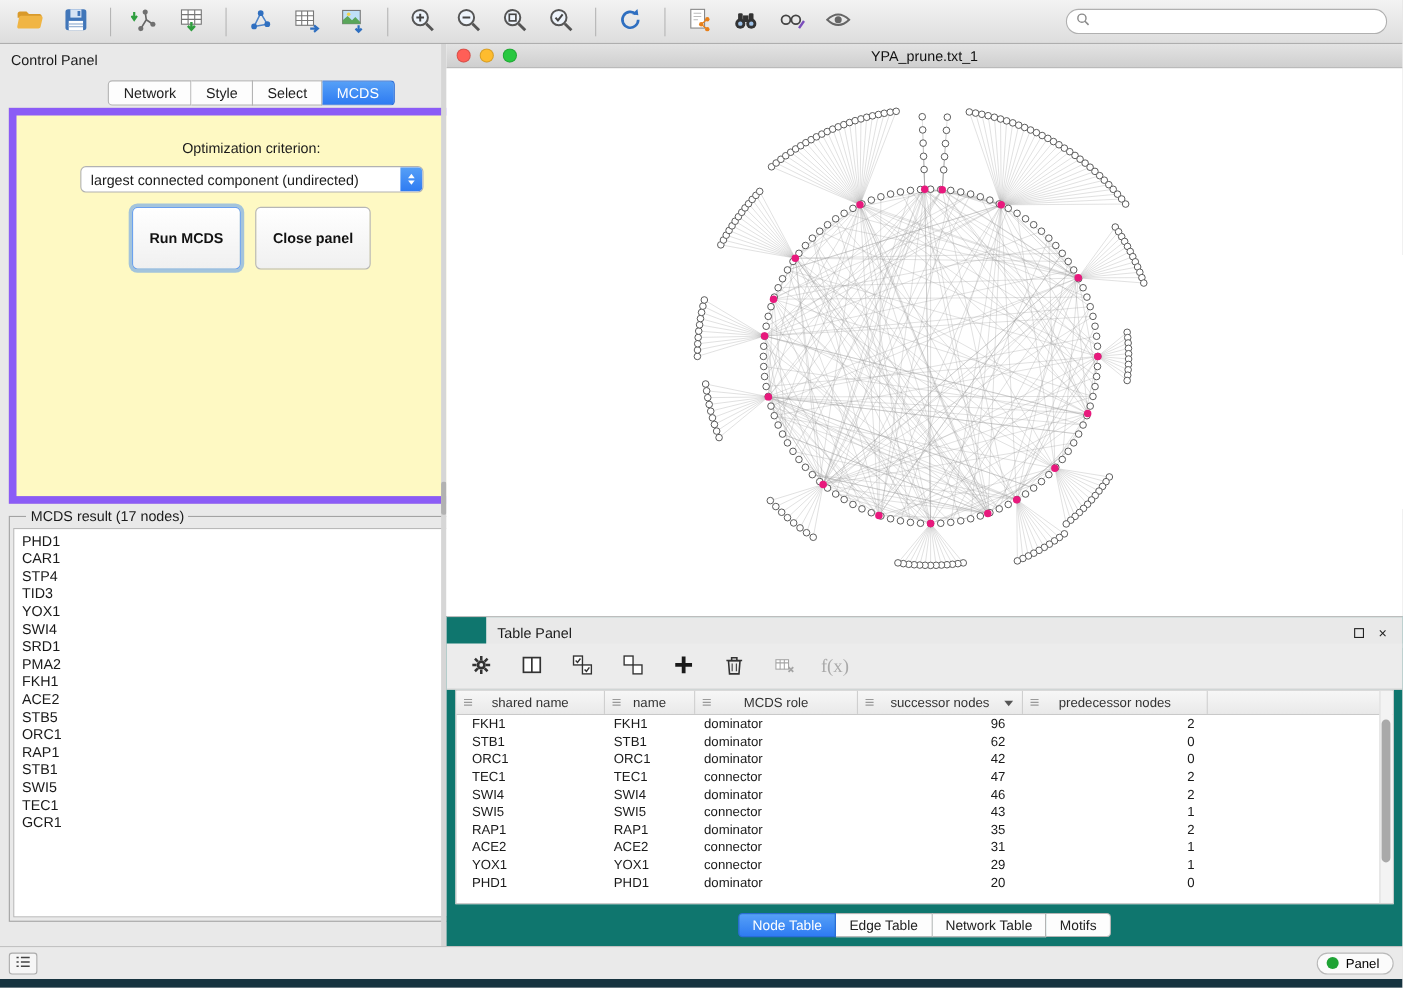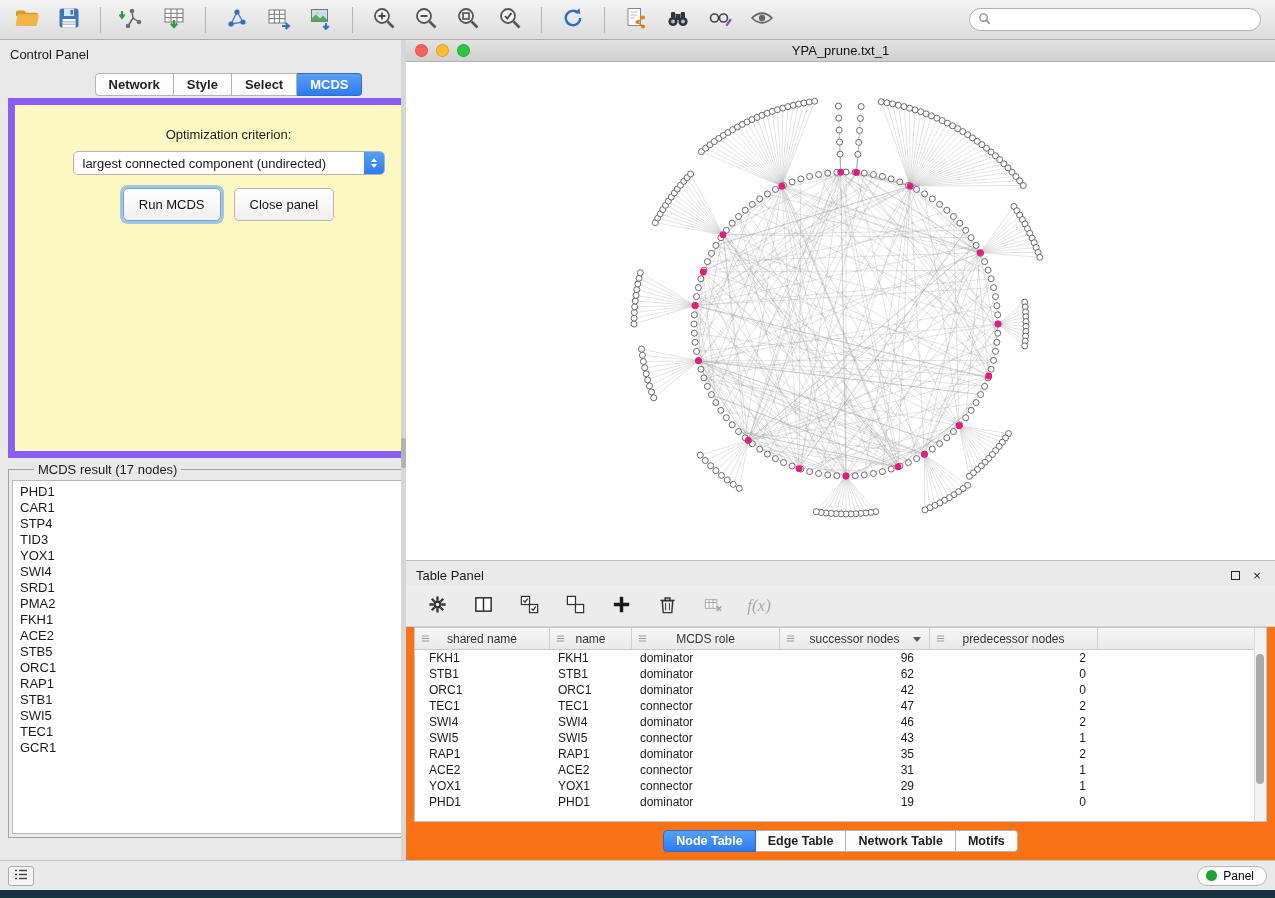--- a/index.html
+++ b/index.html
@@ -23,42 +23,42 @@
   .control-panel { position:absolute; top:40px; left:0; width:458px; height:820px;
     background:#e9e9e9; border-right:1px solid #bcbcbc; }
   .panel-header { height:28px; display:flex; align-items:center; padding:0 10px;
     font-size:13px; background:#e9e9e9; }
   .panel-header .ph-title { flex:1; }
   .ph-btn { width:16px; height:16px; display:flex; align-items:center; justify-content:center;
     background:none; border:none; font-size:13px; color:#222; margin-left:6px; }
   .ph-square { width:9px; height:9px; border:1.5px solid #222; display:inline-block; }
   .cp-tabs { position:absolute; top:33px; left:0; right:0; display:flex; justify-content:center; }
   .seg-tab { padding:3px 13px; background:#fdfdfd; border:1px solid #b4b4b4; border-left:none;
-    font-size:13px; color:#222;font-weight:bold; }
+    font-size:13px; color:#222; }
   .seg-tab:first-child { border-left:1px solid #b4b4b4; border-radius:4px 0 0 4px; }
   .seg-tab:last-child { border-radius:0 4px 4px 0; }
   .seg-tab.selected { background:linear-gradient(var(--accent-light,#56a0f7),var(--accent,#2e7bf2));
     color:#fff; border-color:#2a6cd6; }
   .cp-body { position:absolute; top:58px; left:8px; right:8px; height:360px;
     background:#fef9c3; border:7px solid #8b5cf6; }
   .opt-label { text-align:center; margin-top:22px; font-size:13px; }
   .mac-select { display:flex; align-items:stretch; width:312px; height:24px; margin:9px auto 0;
     background:#fff; border:1px solid #b2b2b2; border-radius:5px; overflow:hidden; }
   .mac-select .val { flex:1; display:flex; align-items:center; padding:0 9px; font-size:13px; white-space:nowrap; }
   .mac-select .stepper { width:20px; background:linear-gradient(var(--accent-light,#56a0f7),var(--accent,#2e7bf2));
     display:flex; flex-direction:column; align-items:center; justify-content:center; gap:2px; }
   .tri-up { width:0; height:0; border-left:3.5px solid transparent; border-right:3.5px solid transparent; border-bottom:4.5px solid #fff; }
   .tri-dn { width:0; height:0; border-left:3.5px solid transparent; border-right:3.5px solid transparent; border-top:4.5px solid #fff; }
   .btn-row { display:flex; justify-content:center; gap:13px; margin-top:13px; }
-  .btn { padding:8px 15px; font-size:13px; background:linear-gradient(#ffffff,#f0f0f0);
-    border:1px solid #b6b6b6; border-radius:5px; color:#111; }
+  .btn { padding:20px 15px; font-size:13px; background:linear-gradient(#ffffff,#f0f0f0);
+    border:1px solid #b6b6b6; border-radius:5px; color:#111;font-weight:bold; }
   .btn.focused { box-shadow:0 0 0 3px rgba(72,143,245,.5); border-color:#6ba1ef; }
   .result-box { position:absolute; top:422px; left:8px; right:8px; height:376px;
     border:1px solid #a3a3a3; padding:3px; font-size:13px; background:#e9e9e9; }
-  .result-box legend { font-size:13px; padding:0 4px; margin-left:22px; }
+  .result-box legend { font-size:13px; padding:0 4px; margin-left:12px; }
   .result-list { background:#fff; border:1px solid #b9b9b9; height:100%; overflow:hidden; padding:3px 0 0 7px; }
   .mcds-item { font-size:13px; line-height:16px; }
 
   
   .splitter { position:absolute; top:40px; left:401px; width:5px; height:820px; background:#d6d6d6; }
   .splitter-thumb { position:absolute; top:398px; left:0; width:5px; height:30px; background:#b2b2b2; border-radius:2px; }
 
   
   .right-col { position:absolute; top:40px; left:406px; right:0; height:820px; }
   .network-view { position:absolute; top:0; left:0; right:0; height:520px; background:#fff; }
@@ -66,26 +66,26 @@
     position:relative; display:flex; align-items:center; justify-content:center; }
   .net-title { font-size:13px; color:#111; }
   .lights { position:absolute; left:9px; top:4px; display:flex; gap:8px; }
   .light { width:13px; height:13px; border-radius:50%; border:1px solid rgba(0,0,0,.15); }
   .light.red { background:var(--t-red,#ff5f57); }
   .light.yellow { background:var(--t-yellow,#febc2e); }
   .light.green { background:var(--t-green,#28c840); }
   .net-canvas-wrap { height:498px; background:#fff; }
 
   
-  .table-panel { position:absolute; top:520px; left:0; right:0; height:300px; background:#f97316; border-top:1px solid #bdbdbd; }
+  .table-panel { position:absolute; top:520px; left:0; right:0; height:300px; background:#0f766e; border-top:1px solid #bdbdbd;padding-left:36px; }
   .tp-toolbar { position:absolute; top:24px; left:0; right:0; height:42px; background:#ececec;
     border-bottom:1px solid #cfcfcf; display:flex; align-items:center; padding-left:18px; gap:20px; }
   .tpb { background:none; border:none; display:flex; align-items:center; justify-content:center; width:26px; height:26px; }
   .tpb svg { width:21px; height:21px; }
-  .fx { font-family:"Liberation Serif", serif; font-style:italic; font-size:17px; color:#a9a9a9; }
+  .fx { font-family:"Liberation Serif", serif; font-size:17px; color:#a9a9a9; }
   .table-area { position:absolute; top:66px; left:8px; right:8px; bottom:38px; background:#fff; border:1px solid #c6c6c6; }
   .thead { display:flex; height:22px; background:linear-gradient(#f7f7f7,#e9e9e9); border-bottom:1px solid #c9c9c9; }
   .th { position:relative; display:flex; align-items:center; justify-content:center;
     font-size:12px; color:#333; border-right:1px solid #cfcfcf; }
   .th-ic { position:absolute; left:5px; top:5px; }
   .sort-arrow { width:0; height:0; border-left:4px solid transparent; border-right:4px solid transparent;
     border-top:5px solid #555; position:absolute; right:8px; top:9px; }
   .th.filler { flex:1; border-right:none; }
   .tbody { }
   .tr { display:flex; height:16px; }
@@ -1178,21 +1178,21 @@
             <div class="td col0">YOX1</div>
             <div class="td col1">YOX1</div>
             <div class="td col2">connector</div>
             <div class="td col3">29</div>
             <div class="td col4">1</div>
           </div>
           <div class="tr">
             <div class="td col0">PHD1</div>
             <div class="td col1">PHD1</div>
             <div class="td col2">dominator</div>
-            <div class="td col3">19</div>
+            <div class="td col3">20</div>
             <div class="td col4">0</div>
           </div>
         </div>
       <div class="vscroll">
           <div class="vthumb"></div>
         </div>
     </div>
     <div class="tp-tabs">
         <div class="seg-tab selected">Node Table</div>
         <div class="seg-tab">Edge Table</div>

